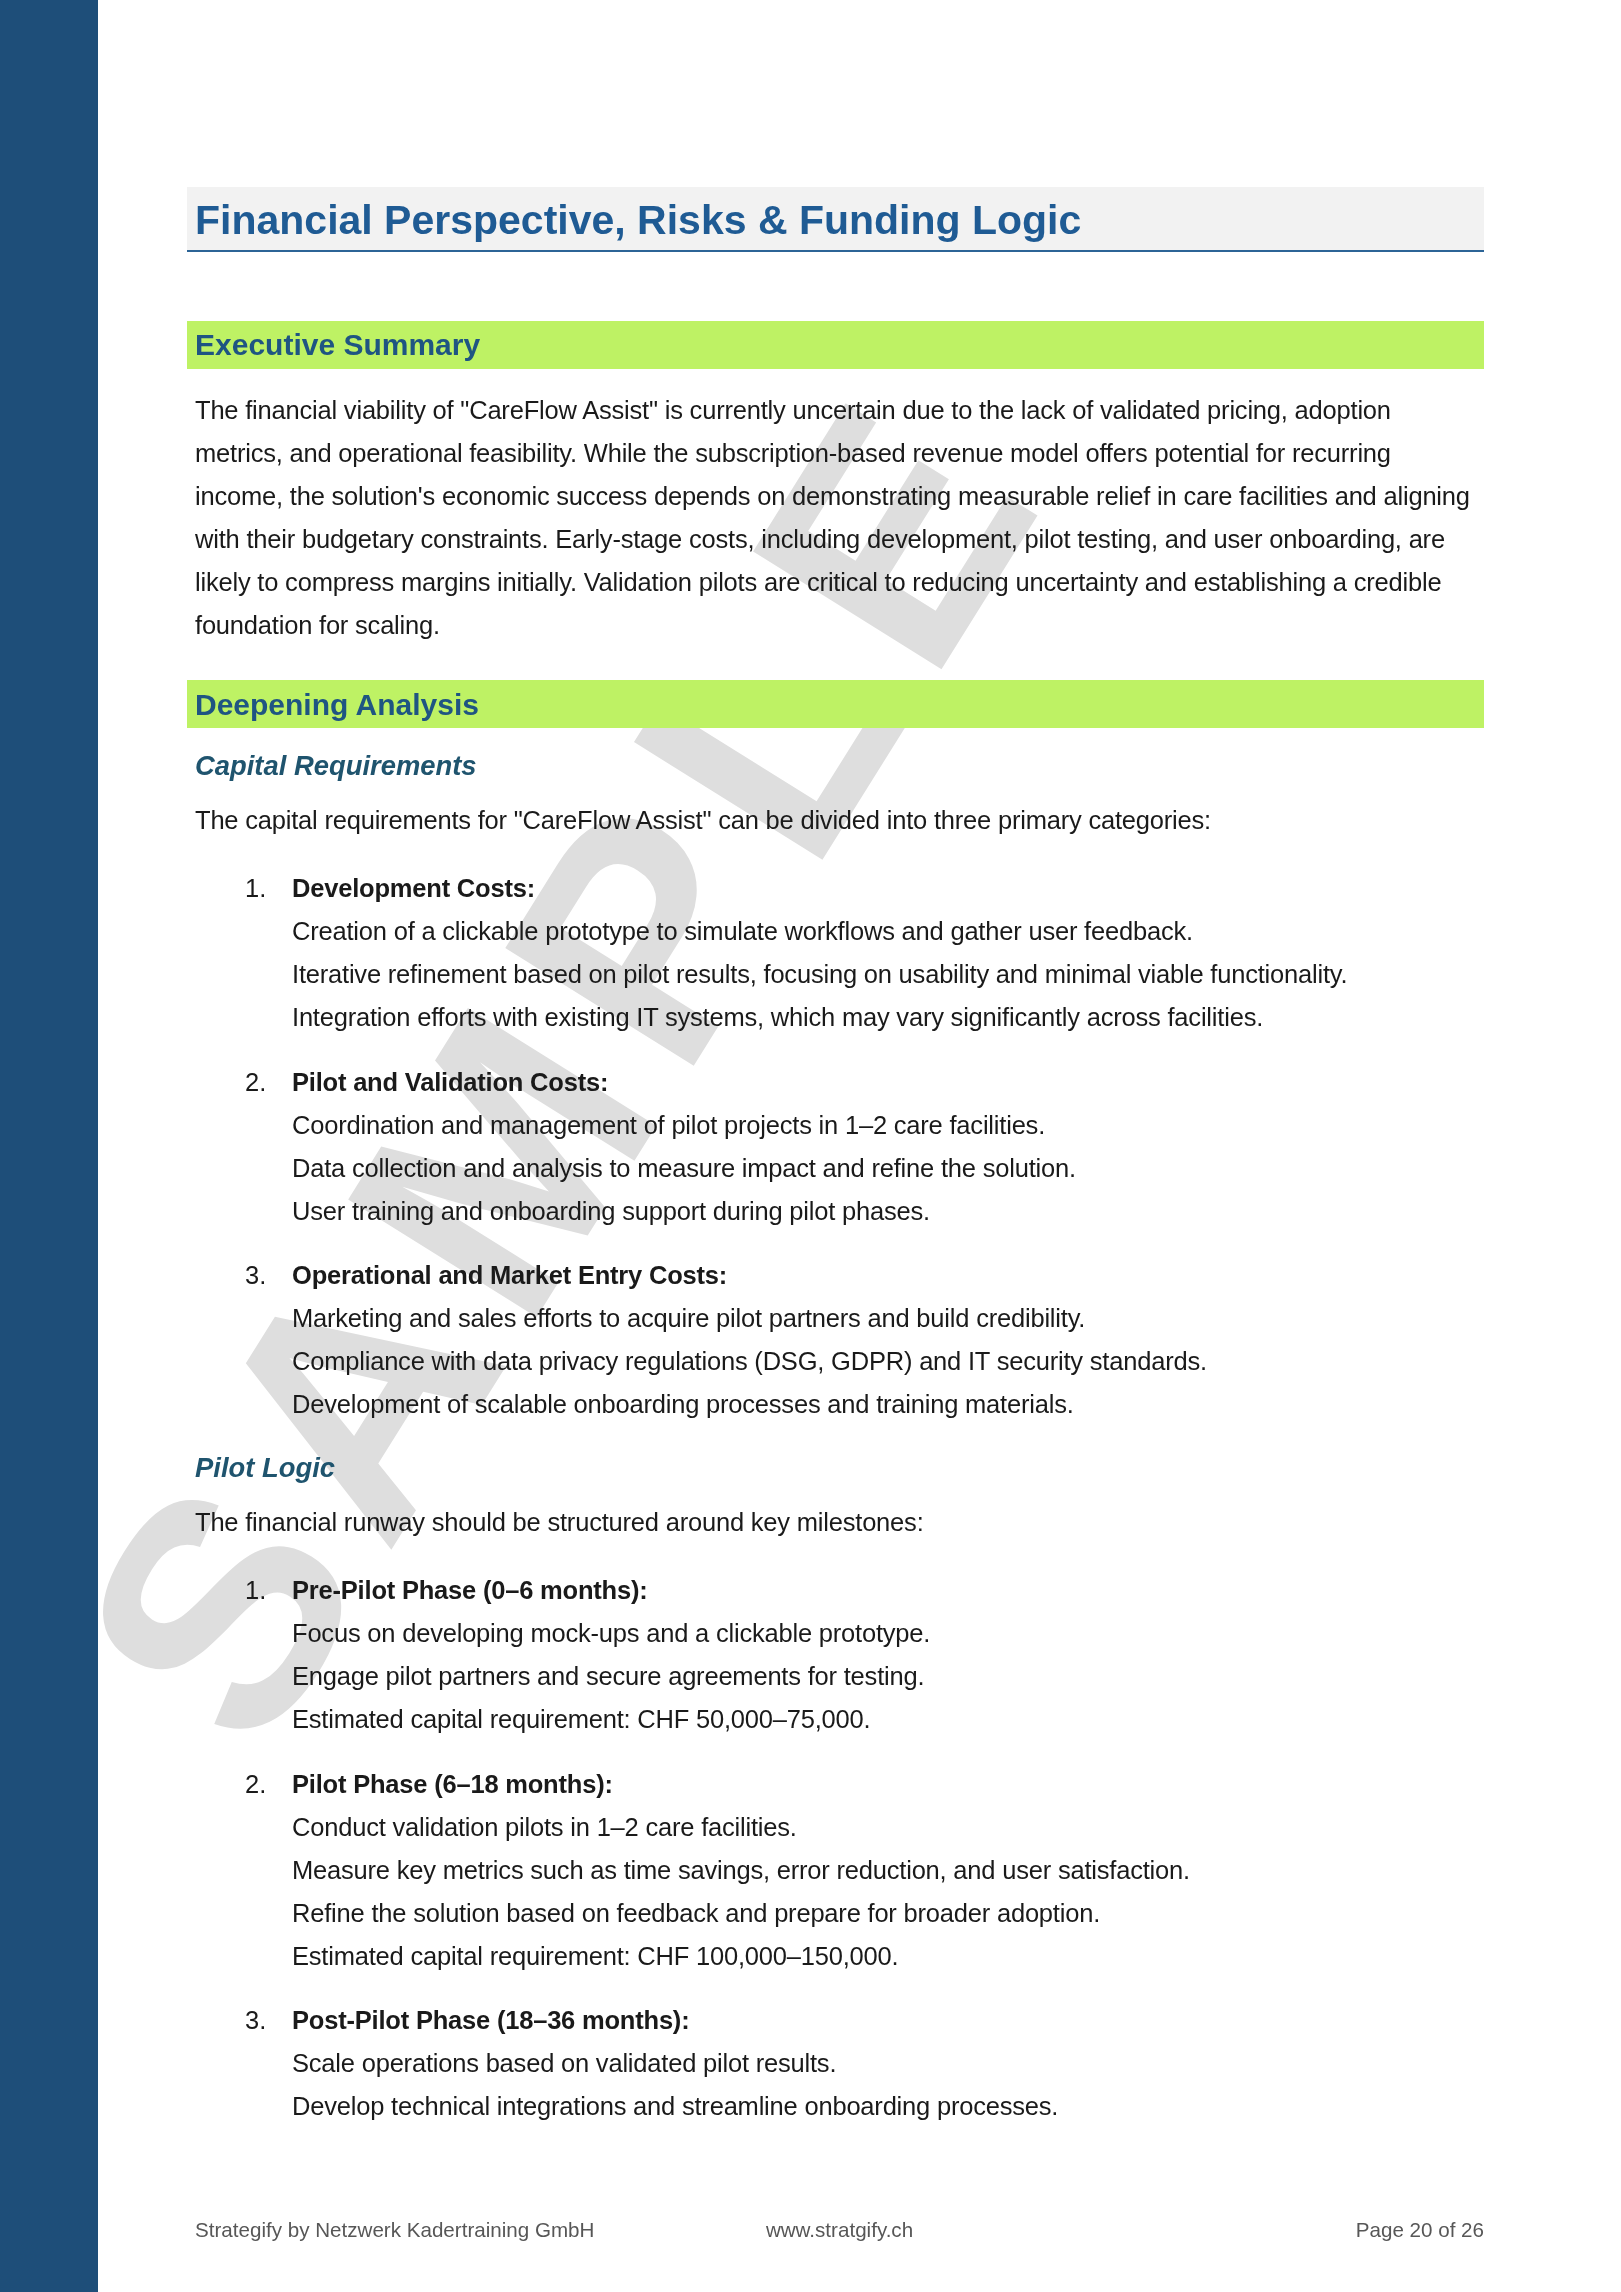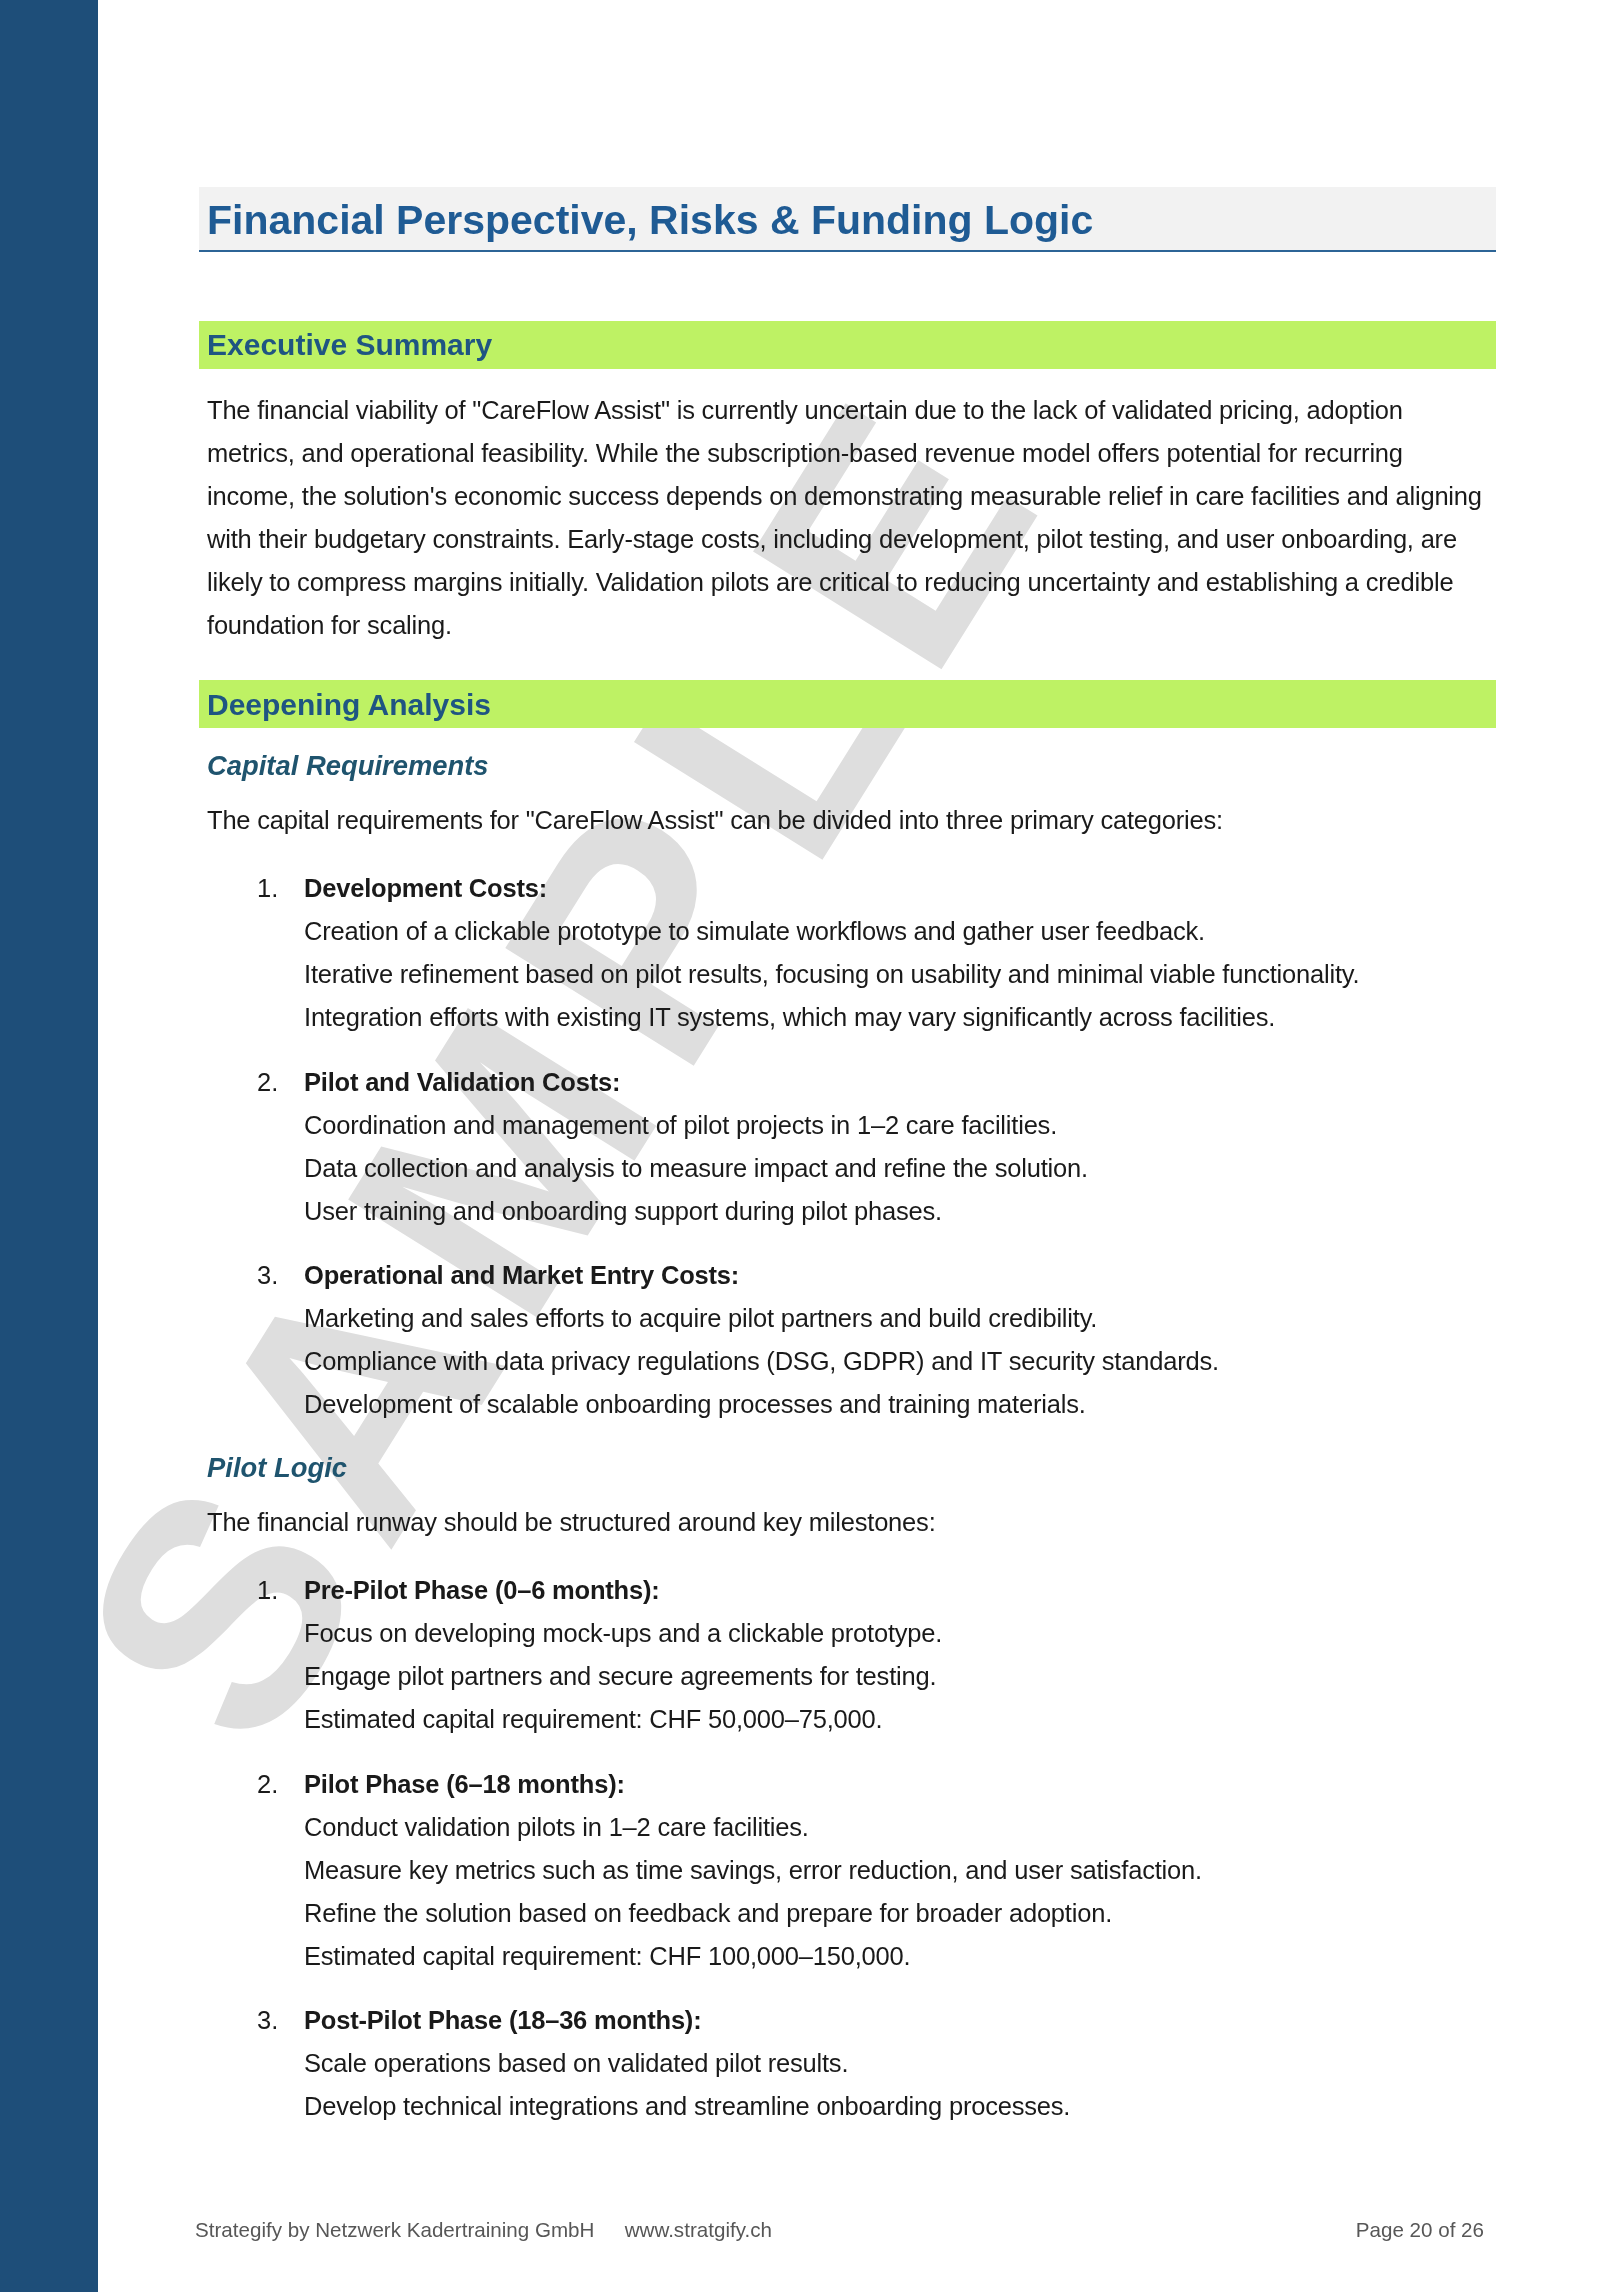--- a/index.html
+++ b/index.html
@@ -21,21 +21,20 @@
     position:absolute; left:564px; top:1063px;
     transform:translate(-50%,-50%) rotate(-58deg);
     font-size:323px; font-weight:bold; letter-spacing:27.4px;
     color:#DEDEDE; white-space:nowrap; z-index:0; user-select:none;
   }
 
   
   .content {
     position:absolute; left:195px; top:0; width:1289px; z-index:1;
     color:#1a1a1a;
-    margin-left:12px;
   }
 
   h1.title-bar {
     margin:187px 0 0 -7.8px; padding:9.8px 9.8px 5.9px 7.8px;
     width:calc(100% - 9.8px);
     background:#F2F2F2; border-bottom:2.9px solid #2C6496;
     font-size:41px; line-height:47px; font-weight:bold; color:#1F5B94;
   }
 
   h2.section-bar {
@@ -66,21 +65,21 @@
   }
   .doclist .item-body { flex:1; font-size:25.5px; line-height:43px; letter-spacing:-0.2px; }
   .doclist .item-title { font-weight:bold; }
 
   .footer {
     position:absolute; left:195px; right:137px; bottom:51px;
     display:flex; align-items:baseline; z-index:1;
     font-size:20.6px; color:#575757;
   }
   .footer .f-left  { flex:1; text-align:left; }
-  .footer .f-mid   { flex:1; text-align:left; }
+  .footer .f-mid   { flex:1; text-align:center; }
   .footer .f-right { flex:1; text-align:right; }
 </style>
 </head>
 <body>
 
 <div class="page">
   <div class="watermark">SAMPLE</div>
   <div class="sidebar"></div>
 
   <main class="content">

